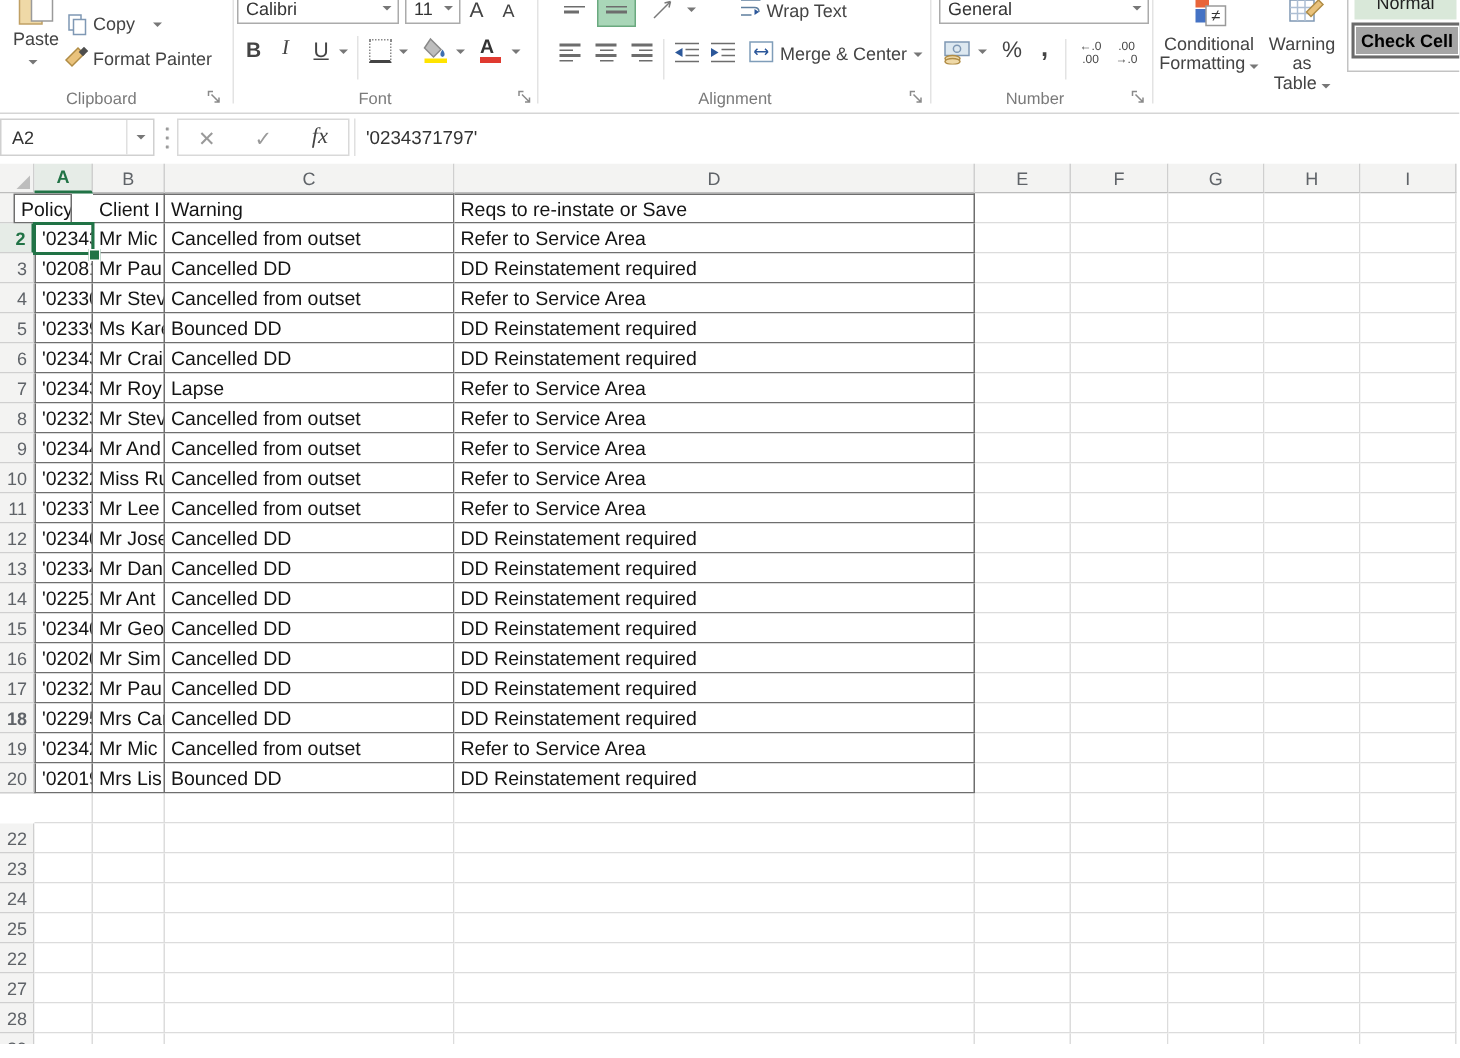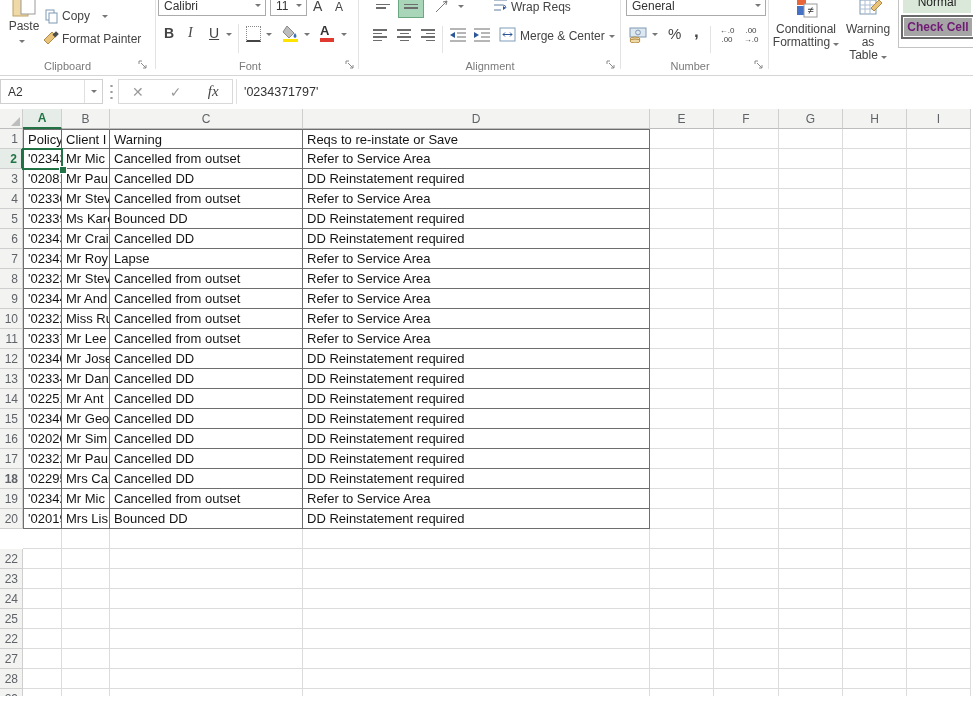--- a/index.html
+++ b/index.html
@@ -26,21 +26,21 @@
   .two-line-label{position:absolute;font-size:12px;color:#444;text-align:center;line-height:13px;}
   .tinydec{position:absolute;font-size:8px;line-height:9px;color:#444;text-align:center;white-space:pre;}
   .bigbtn-label{position:absolute;font-size:12px;color:#444;text-align:center;}
 
   
   .gallery{position:absolute;left:898px;top:-3px;width:80px;height:49px;
            border:1px solid #c3c3c3;background:#fff;overflow:hidden;}
   .chip{position:absolute;left:4px;width:68px;height:20px;font-size:12px;
         display:flex;align-items:center;justify-content:center;}
   .chip-normal{top:-7px;background:#d9e8d9;color:#222;height:22px;}
-  .chip-check{top:19px;background:#a5a5a5;color:#701a75;font-weight:bold;
+  .chip-check{top:19px;background:#a5a5a5;color:#000000;font-weight:bold;
               border:1px solid #fff;outline:2px solid #6a6a6a;height:18px;}
 
   
   .fbar{position:relative;width:973px;height:33px;background:#fff;}
   .namebox{position:absolute;left:0px;top:3px;width:103px;height:25px;box-sizing:border-box;
            border:1px solid #d0d0d0;background:#fff;display:flex;align-items:center;
            font-size:12px;color:#333;padding-left:7px;}
   .namebox .div{position:absolute;right:17px;top:0;bottom:0;width:1px;background:#e0e0e0;}
   .namebox .dar{position:absolute;right:5px;top:10px;}
   .dots3{position:absolute;left:110px;top:7px;width:3px;height:17px;
@@ -183,21 +183,21 @@
         <path d="M2,14 L13,3 M13,3 l-4,1 M13,3 l-1,4" stroke="#7a7a7a" fill="none"></path>
       </svg>
   </div>
   <span class="dar sm" style="position:absolute;left:458px;top:5px;"></span>
   <div class="iconbtn" style="left:492px;top:-4px;width:16px;height:18px;">
     <svg width="15" height="14" viewBox="0 0 15 14">
         <path d="M1,2 H14 M1,7 H10 q3,0 3,3 M1,12 H8" stroke="#5f7f9f" fill="none"></path>
         <path d="M13,10 l-3,-2 v4 z" fill="#2b579a"></path>
       </svg>
   </div>
-  <div class="rtxt" style="position:absolute;left:511px;top:0px;">Wrap Reqs</div>
+  <div class="rtxt" style="position:absolute;left:511px;top:0px;">Wrap Text</div>
 
   <div class="iconbtn" style="left:370px;top:27px;width:20px;height:16px;">
     <div class="alines" style="align-items:flex-start;">
         <i style="width:14px;"></i>
         <i style="width:9px;"></i>
         <i style="width:14px;"></i>
         <i style="width:9px;"></i>
       </div>
   </div>
   <div class="iconbtn" style="left:394px;top:27px;width:20px;height:16px;">
@@ -331,21 +331,21 @@
       <div class="colhead" style="left: 110px; width: 193px;">C</div>
       <div class="colhead" style="left: 303px; width: 347px;">D</div>
       <div class="colhead" style="left: 650px; width: 64px;">E</div>
       <div class="colhead" style="left: 714px; width: 65px;">F</div>
       <div class="colhead" style="left: 779px; width: 64px;">G</div>
       <div class="colhead" style="left: 843px; width: 64px;">H</div>
       <div class="colhead" style="left: 907px; width: 64px;">I</div>
     </div>
   <div>
       <div class="rowhead" style="top: 20px; height: 20px;">1</div>
-      <div class="cell dreg bl bt" style="left: 23px; top: 20px; width: 39px; height: 20px;">Policy</div>
+      <div class="cell dreg bl bt" style="left: 9px; top: 20px; width: 39px; height: 20px;">Policy</div>
       <div class="cell dreg bt" style="left: 62px; top: 20px; width: 48px; height: 20px;">Client I</div>
       <div class="cell dreg bt" style="left: 110px; top: 20px; width: 193px; height: 20px;">Warning</div>
       <div class="cell dreg bt" style="left: 303px; top: 20px; width: 347px; height: 20px;">Reqs to re-instate or Save</div>
       <div class="cell" style="left: 650px; top: 20px; width: 64px; height: 20px;"></div>
       <div class="cell" style="left: 714px; top: 20px; width: 65px; height: 20px;"></div>
       <div class="cell" style="left: 779px; top: 20px; width: 64px; height: 20px;"></div>
       <div class="cell" style="left: 843px; top: 20px; width: 64px; height: 20px;"></div>
       <div class="cell" style="left: 907px; top: 20px; width: 64px; height: 20px;"></div>
       <div class="rowhead sel" style="top: 40px; height: 20px;">2</div>
       <div class="cell dreg bl" style="left: 23px; top: 40px; width: 39px; height: 20px;">'0234371797'</div>

